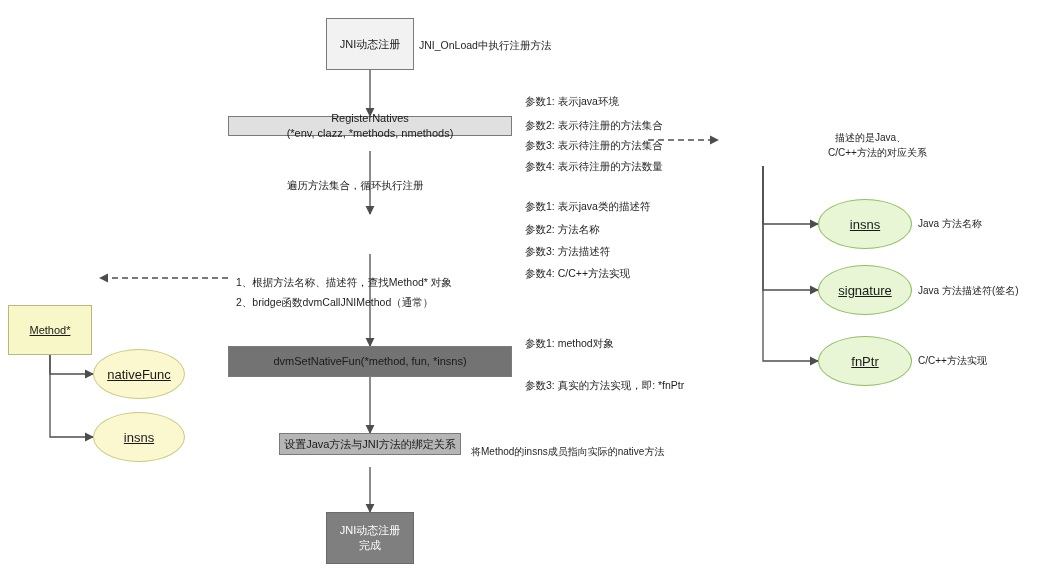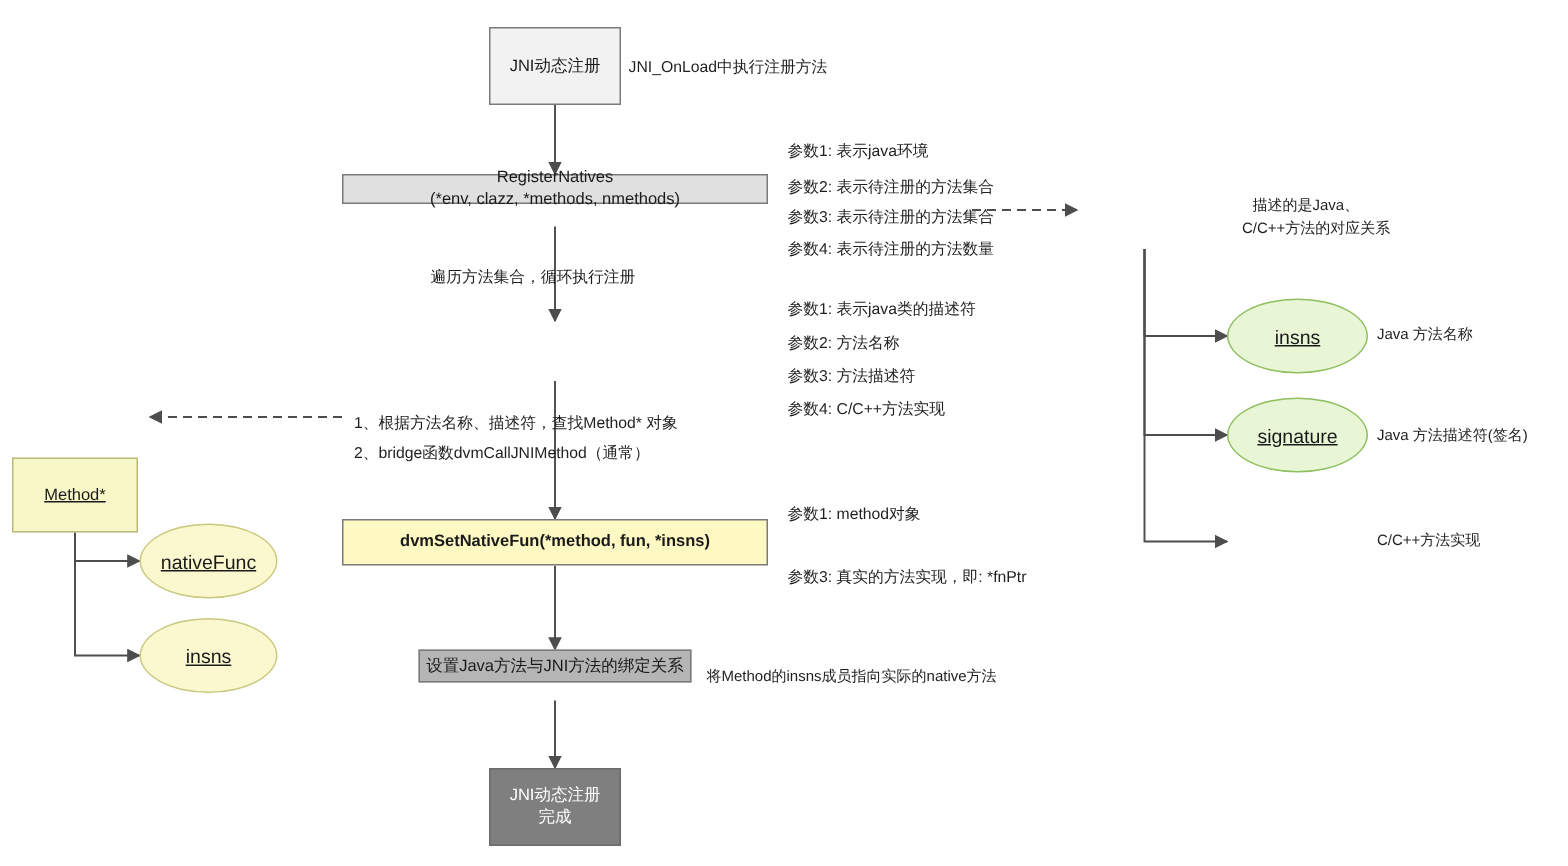--- a/index.html
+++ b/index.html
@@ -35,21 +35,21 @@
     font-size: 11px;
     line-height: 15px;
     color: #1a1a1a;
     border: 1px solid #6b6b6b;
     z-index: 2;
   }
   .node .l2 { font-size: 11px; }
   .box-white { background: #f2f2f2; border-color: #7a7a7a; }
   .box-gray1 { background: #e0e0e0; border-color: #7a7a7a; }
   .box-gray2 { background: #c9c9c9; border-color: #7a7a7a; }
-  .box-gray3 { background: #fef9c3; border-color: #7a7a7a; font-weight: bold; }
+  .box-gray3 { background: #737373; border-color: #7a7a7a; }
   .box-gray4 { background: #b5b5b5; border-color: #7a7a7a; }
   .box-dark  { background: #7f7f7f; border-color: #6b6b6b; color: #ffffff; }
   .box-yellow { background: #f7f7c8; border-color: #b9b97a; }
   .box-green { background: #d6eec0; border-color: #7faa4e; }
   .ellipse {
     position: absolute;
     box-sizing: border-box;
     display: flex;
     align-items: center;
     justify-content: center;
@@ -155,20 +155,23 @@
 
 
   <div class="ellipse" style="left:818px; top:199px; width:94px; height:50px;">
     <span class="u">insns</span>
   </div>
 
   <div class="ellipse" style="left:818px; top:265px; width:94px; height:50px;">
     <span class="u">signature</span>
   </div>
 
+  <div class="ellipse" style="left:818px; top:336px; width:94px; height:50px;">
+    <span class="u">fnPtr</span>
+  </div>
 
   <div class="label" style="left:419px; top:38px;">JNI_OnLoad中执行注册方法</div>
 
   <div class="label" style="left:525px; top:94px;">参数1: 表示java环境</div>
   <div class="label" style="left:525px; top:118px;">参数2: 表示待注册的方法集合</div>
   <div class="label" style="left:525px; top:138px;">参数3: 表示待注册的方法集合</div>
   <div class="label" style="left:525px; top:159px;">参数4: 表示待注册的方法数量</div>
 
   <div class="label" style="left:287px; top:178px;">遍历方法集合，循环执行注册</div>
 

